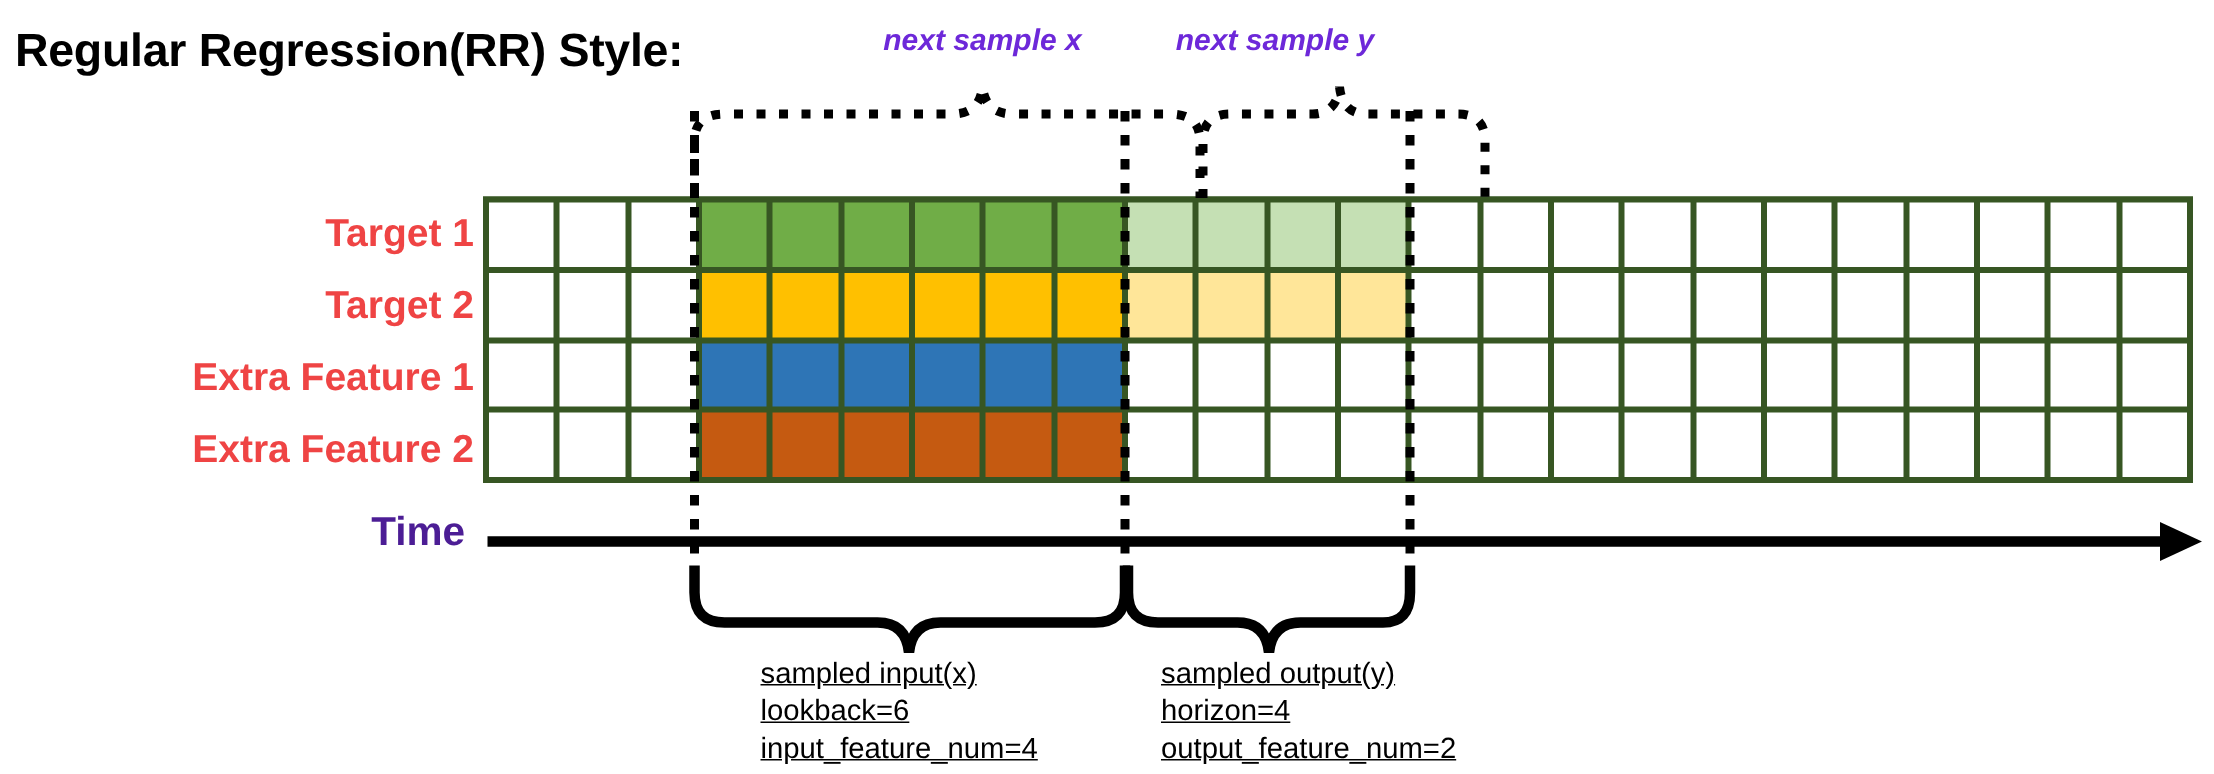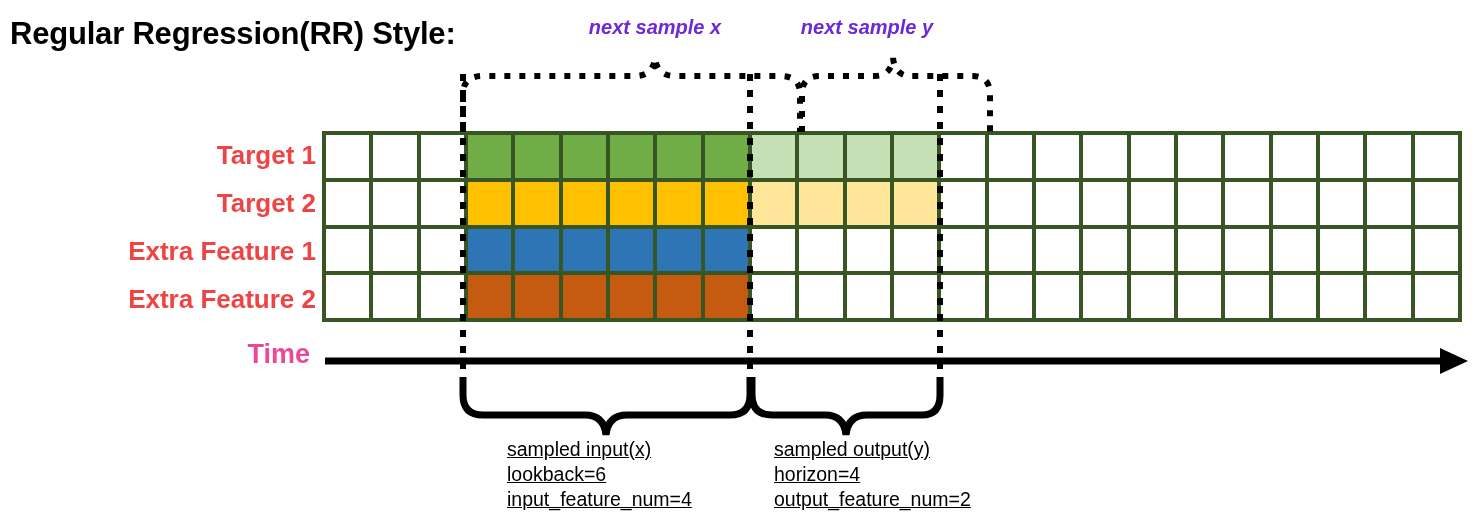--- a/index.html
+++ b/index.html
@@ -61,21 +61,21 @@
   .c-greenlt{background:#c5e0b4;}
   .c-yellow{background:#ffc000;}
   .c-yellowlt{background:#ffe699;}
   .c-blue{background:#2e75b6;}
   .c-orange{background:#c55a11;}
 
   
   #time-label{
     left:200px; top:325px;
     width:110px; text-align:right;
-    font-size:27px; font-weight:700; color:#ec4899;
+    font-size:27px; font-weight:700; color:#4c1d95;
   }
 
   
   .toplabel{
     font-size:20px;
     font-style:italic;
     font-weight:600;
     color:#6d28d9;
     white-space:nowrap;
     text-align:center;
@@ -94,21 +94,21 @@
   .ovl{position:absolute;left:0;top:0;pointer-events:none;}
 </style>
 </head>
 <body>
 
 <div id="stage">
 
   <div class="abs" id="title">Regular Regression(RR) Style:</div>
 
   <div class="abs toplabel" style="left:555px; top:2px; width:200px;">next sample x</div>
-  <div class="abs toplabel" style="left:767px; top:2px; width:200px;">next sample y</div>
+  <div class="abs toplabel" style="left:750px; top:2px; width:200px;">next sample y</div>
 
   <div class="abs rowlabel" style="top:118px;">Target 1</div>
   <div class="abs rowlabel" style="top:166px;">Target 2</div>
   <div class="abs rowlabel" style="top:214px;">Extra Feature 1</div>
   <div class="abs rowlabel" style="top:262px;">Extra Feature 2</div>
 
   <div class="abs" id="grid">
       <div class="grow" aria-label="Target 1">
         <div class="cell c-white"></div>
         <div class="cell c-white"></div>

